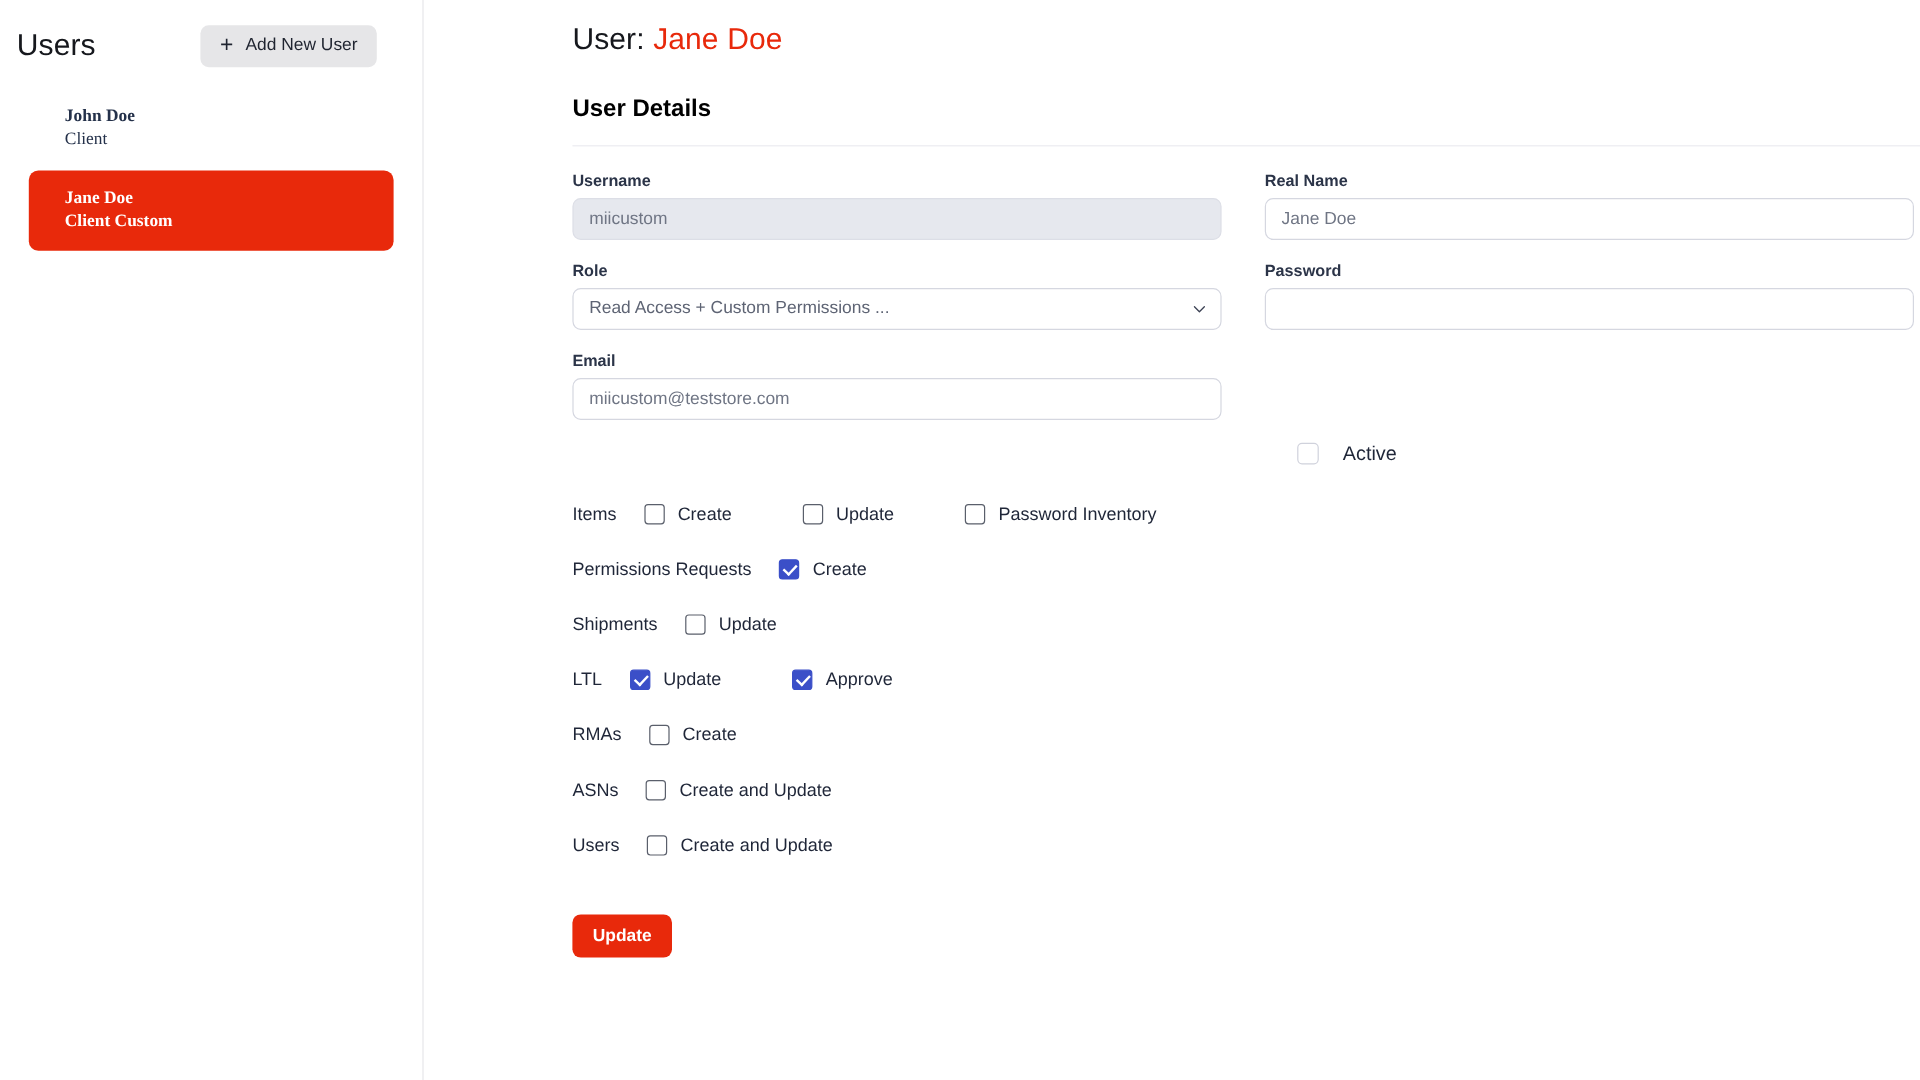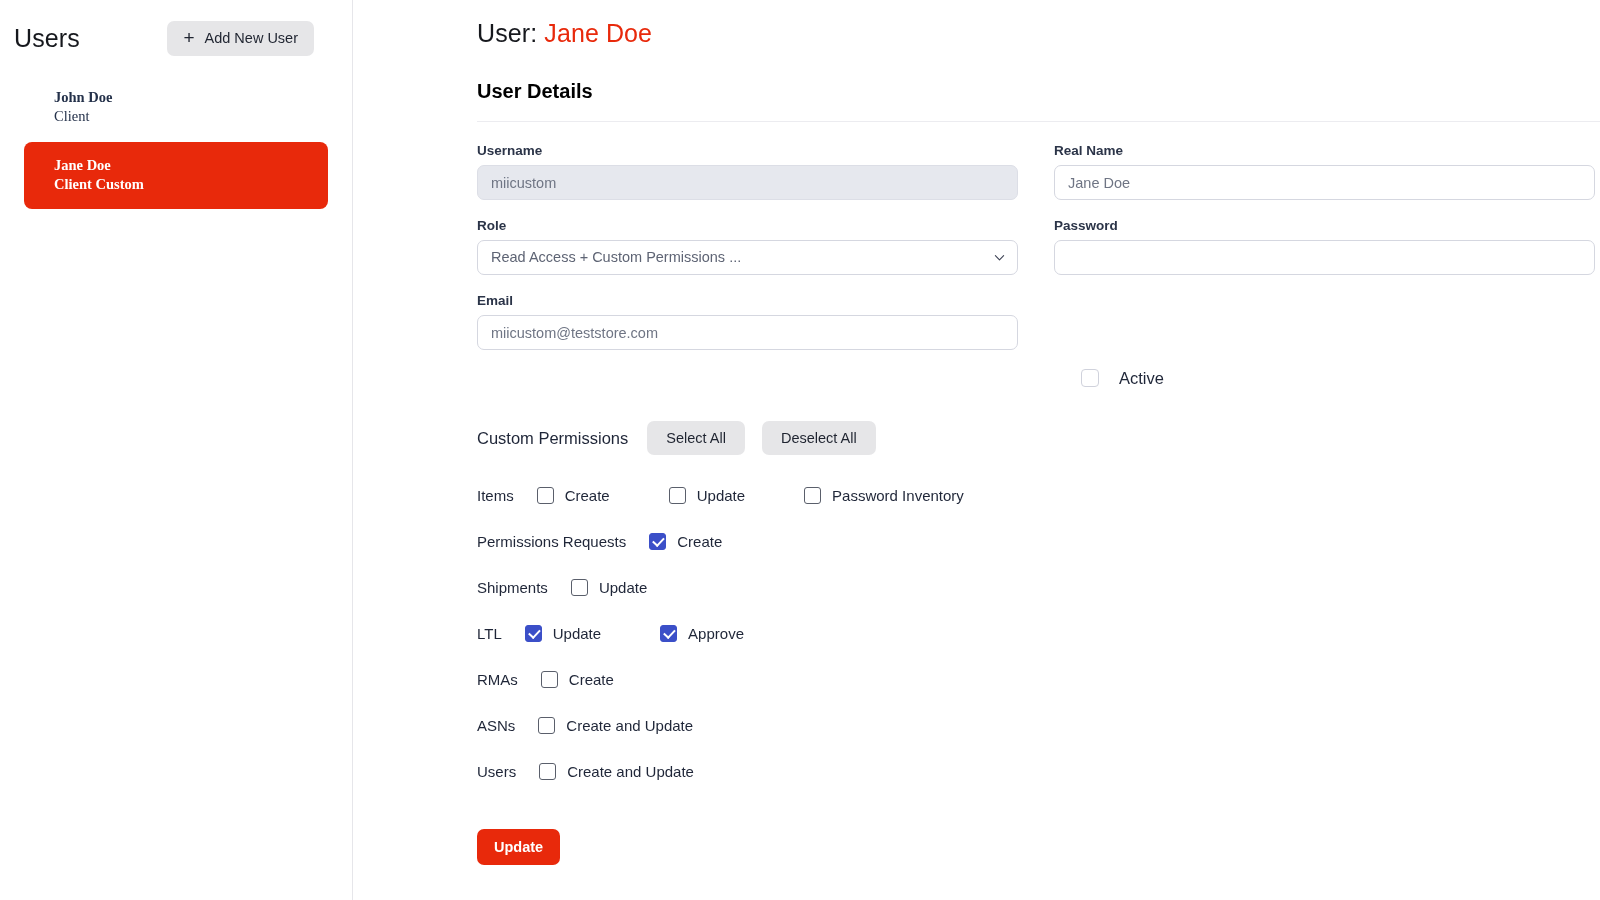--- a/index.html
+++ b/index.html
@@ -339,25 +339,20 @@
           <input class="input" type="password" placeholder="" style="">
         </div>
         <div class="active-row">
           <span class="cb-muted"></span>
           <span class="active-label">Active</span>
         </div>
       </div>
     </div>
 
     
-    <div class="perm-toolbar">
-      <span class="perm-title">Custom Permissions</span>
-      <button class="pill-btn">Select All</button>
-      <button class="pill-btn">Deselect All</button>
-    </div>
 
     <div class="perm-rows" id="perm-rows">
         <div class="perm-row">
           <span class="perm-row-label">Items</span>
           <label class="cb-group">
             <span class="cb"></span>
             <span class="cb-label">Create</span>
           </label>
           <label class="cb-group">
             <span class="cb"></span>

